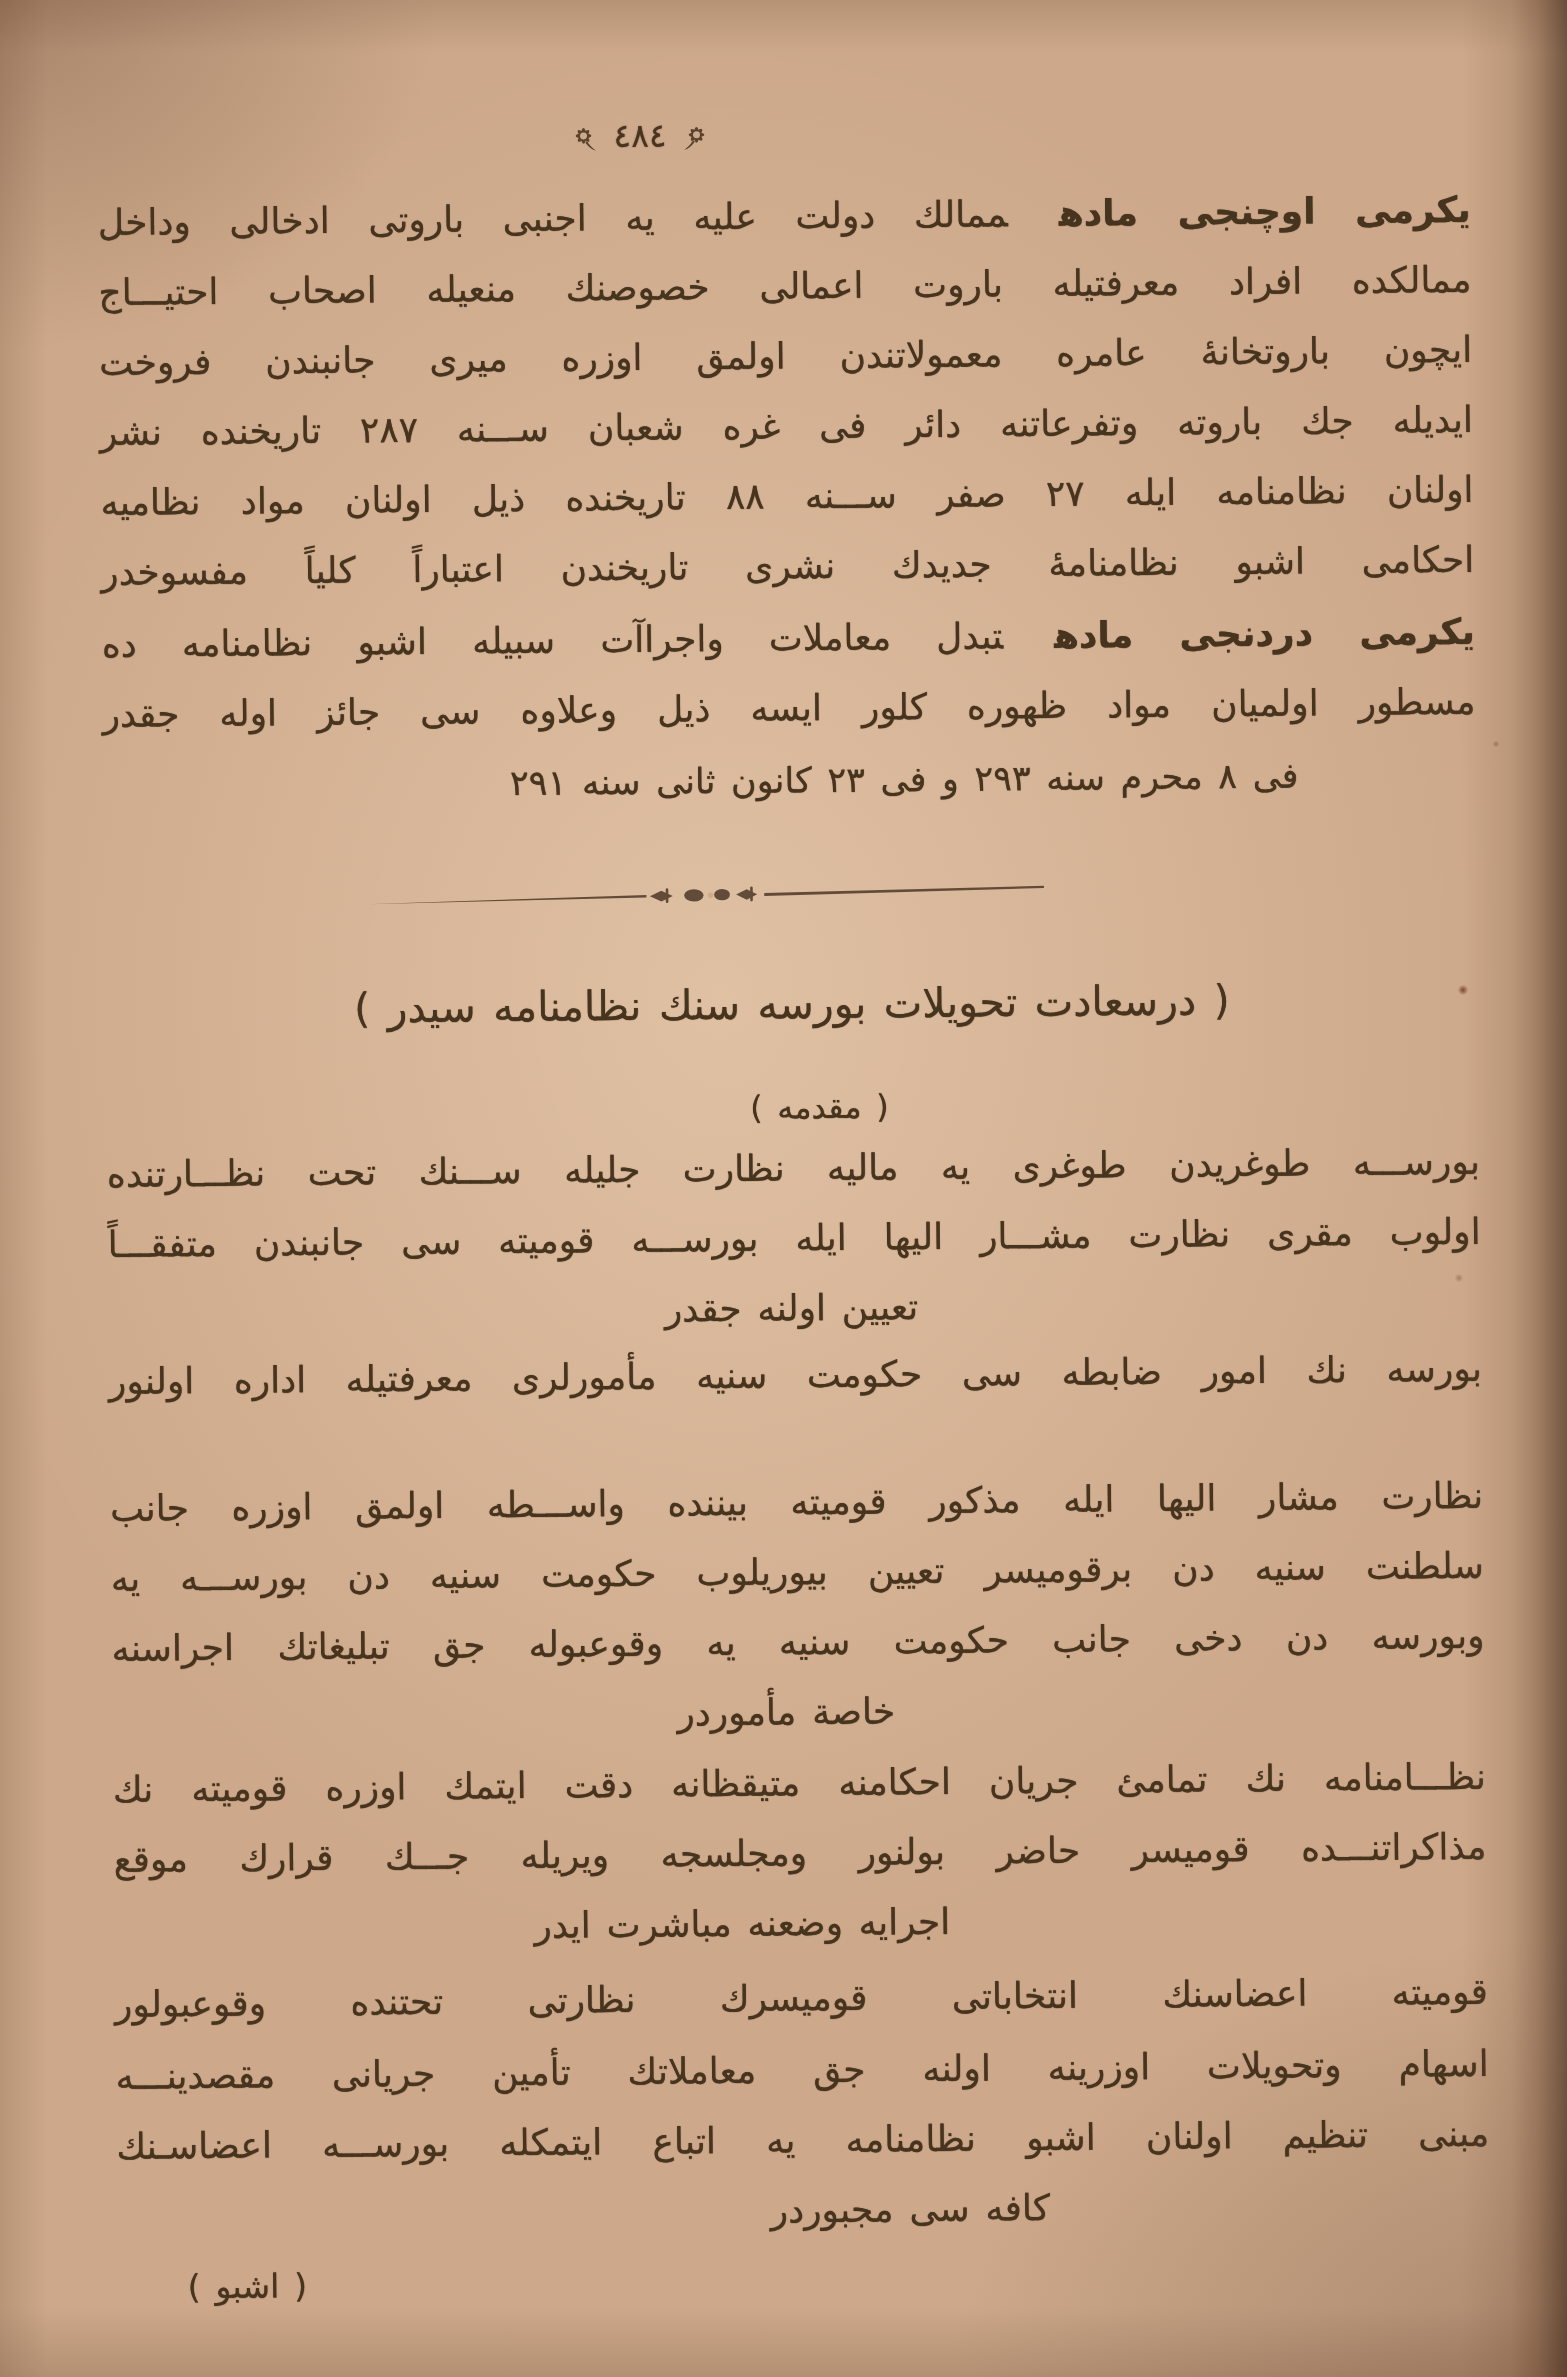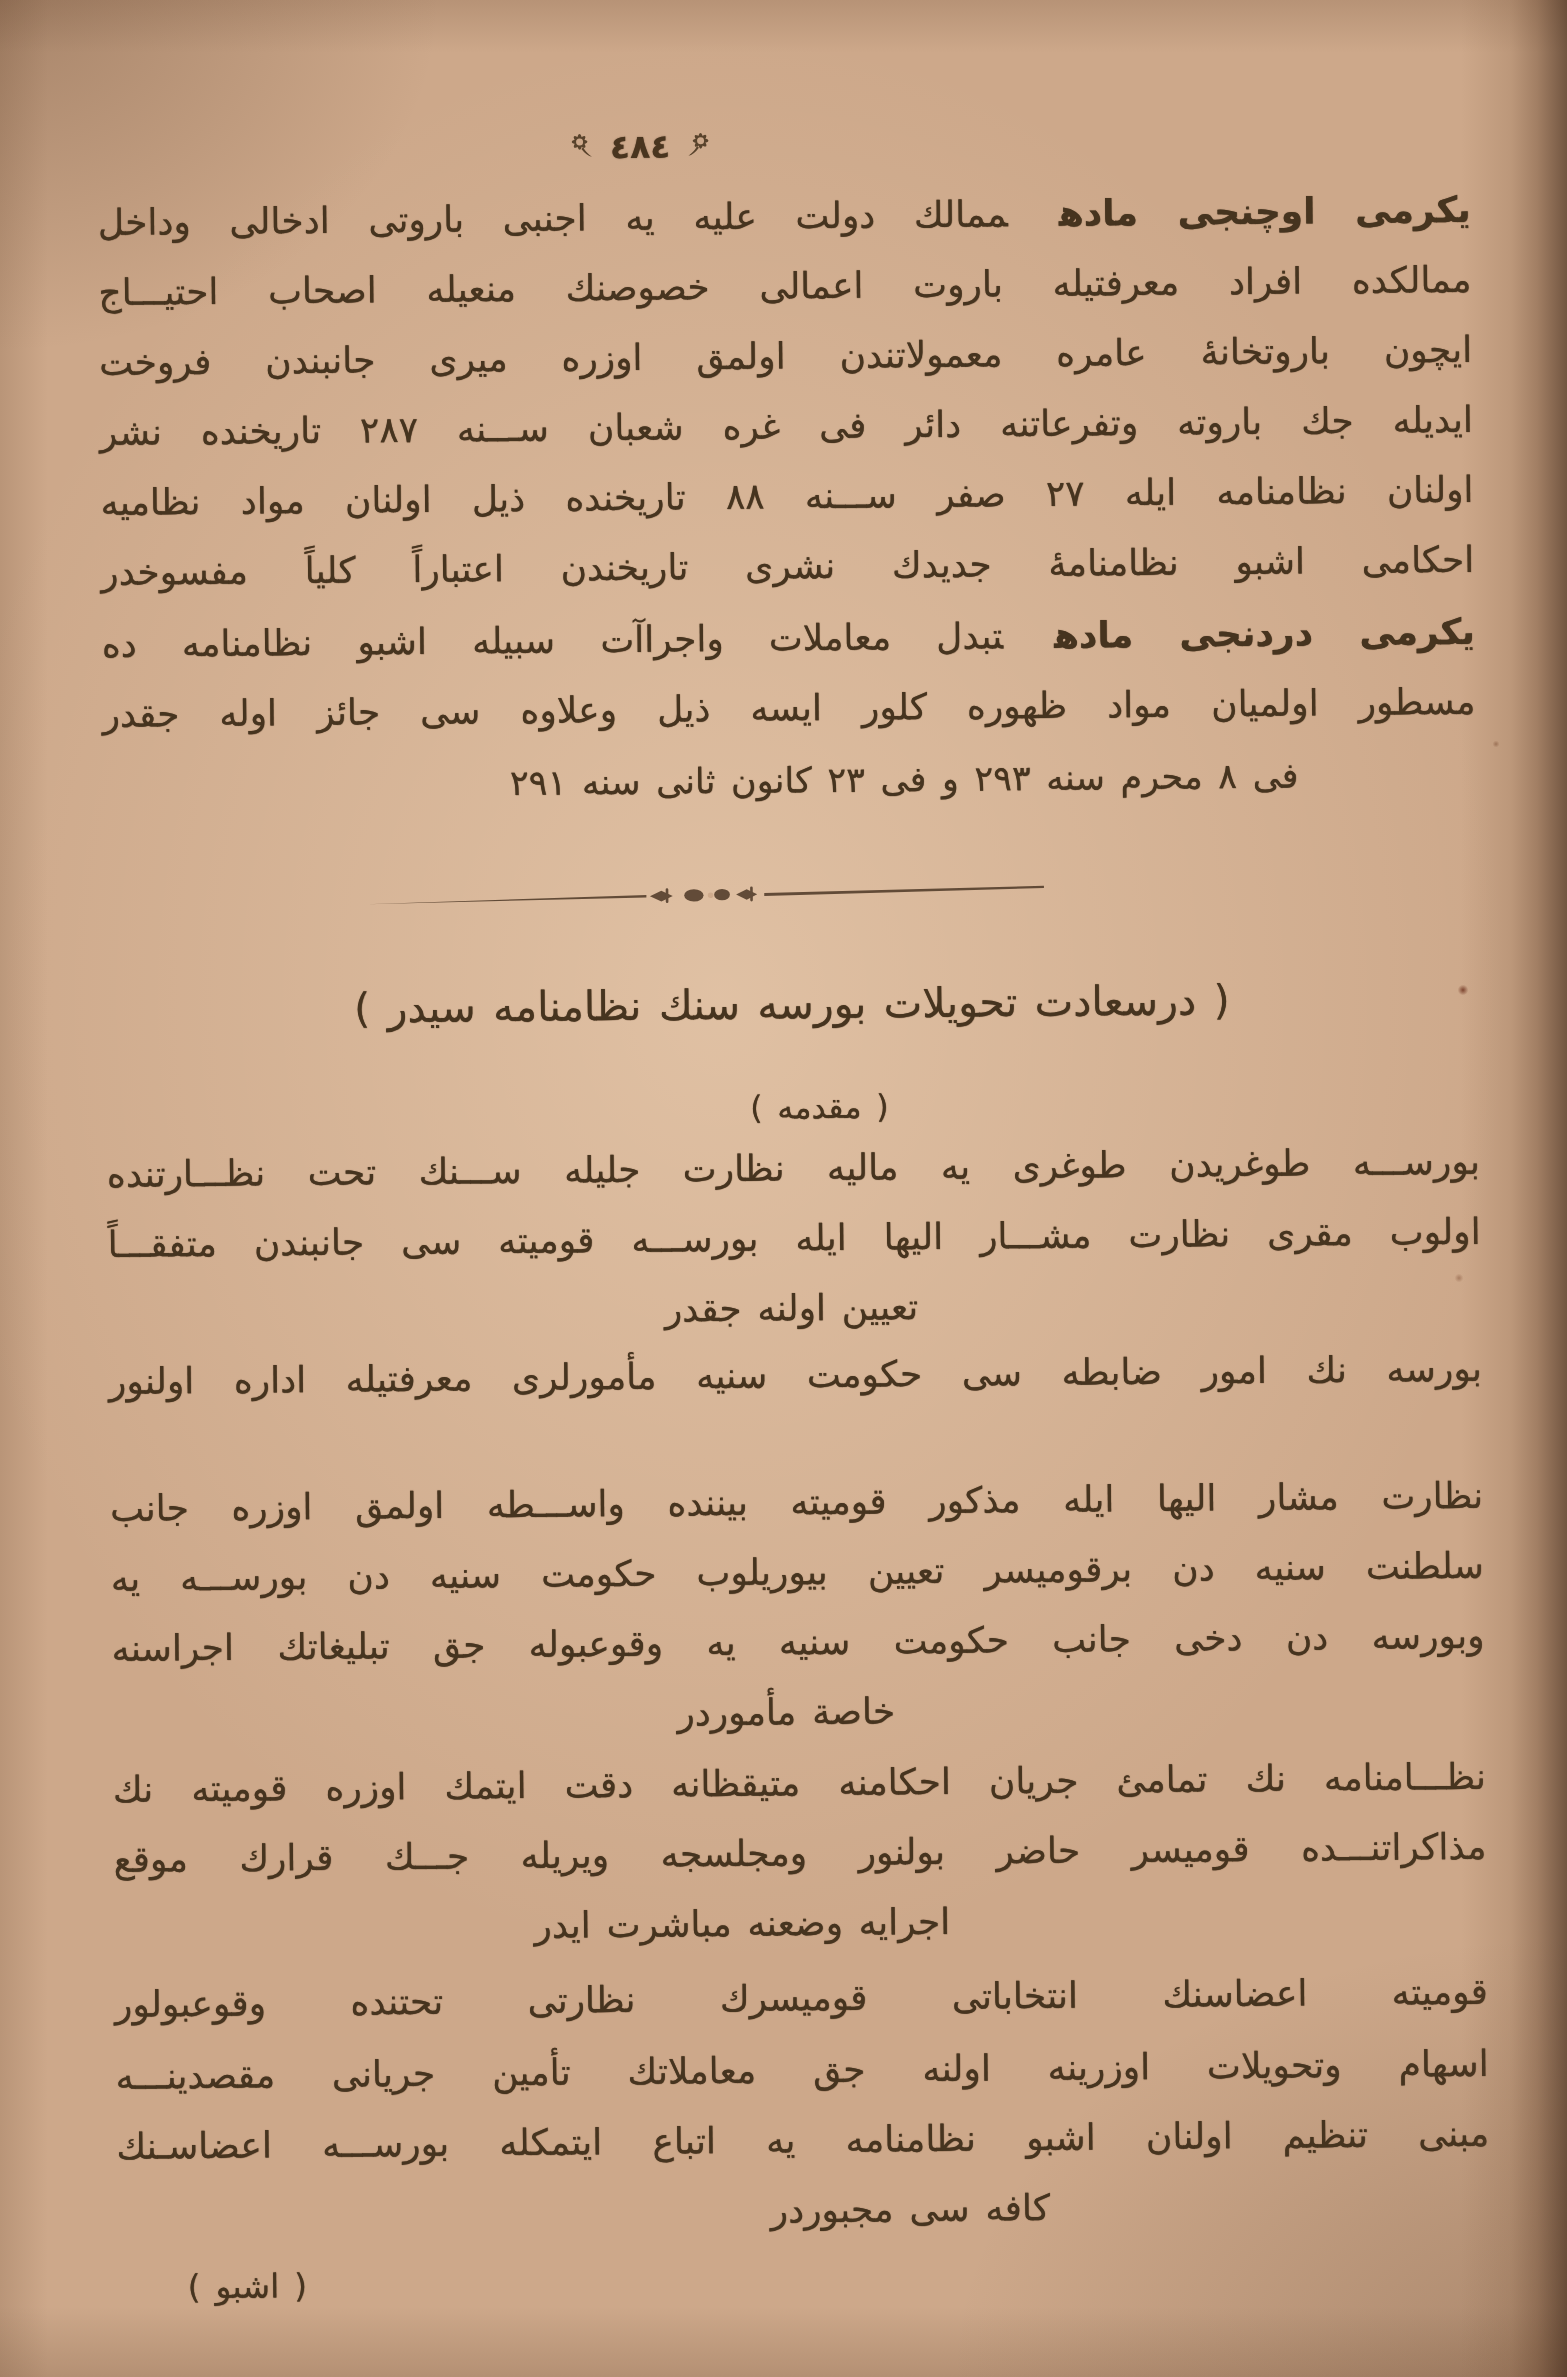--- a/index.html
+++ b/index.html
@@ -61,24 +61,23 @@
   .sl-680{padding-right:590px;}
   .sl-660{padding-right:537px;}
   .sl-500{padding-right:440px;}
   .article-heading{font-weight:bold;margin-left:51px;letter-spacing:0.4px;}
   .pagenum-wrap{
     position:absolute;top:113px;left:517px;width:264px;
     display:flex;align-items:center;justify-content:center;gap:12.3px;
     direction:rtl;
   }
   .pagenum{
-    font-size:33px;font-weight:bold;color:#49351f;
+    font-size:33px;font-weight:normal;color:#49351f;
     text-shadow:0 0 1.3px rgba(70,48,28,.8);
     letter-spacing:3.5px;
-    margin-top:11px;
   }
   .rosette{display:inline-block;}
   .dateline{
     position:absolute;top:744px;right:88px;width:1373px;
     text-align:center;padding-left:229px;box-sizing:border-box;
     height:70px;line-height:70px;font-size:35px;white-space:nowrap;
   }
   .divider{position:absolute;top:882px;left:368px;opacity:.85;}
   .sec-title{
     position:absolute;top:964px;right:88px;width:1373px;

